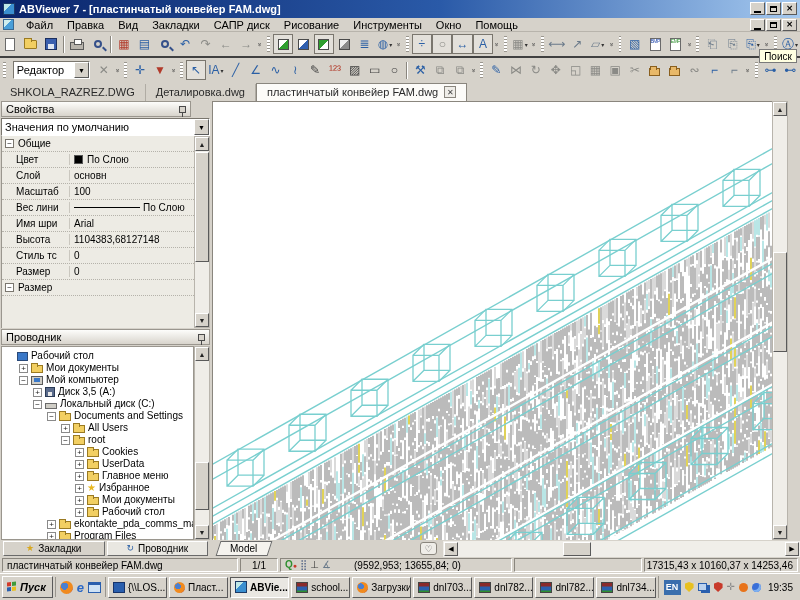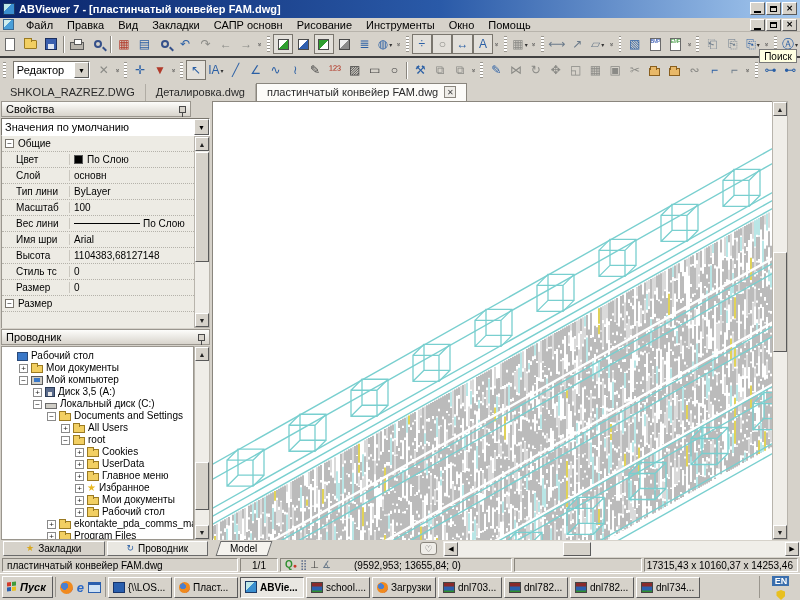--- a/index.html
+++ b/index.html
@@ -168,21 +168,21 @@
   #quick { display:flex; align-items:center; gap:4px; padding:0 4px; border-left:1px solid #9a968e; border-right:1px solid #9a968e; height:20px; margin-right:2px; }
   .ql-ff { width:13px; height:13px; border-radius:50%; background:radial-gradient(circle at 35% 40%,#4a7fd0 0 30%,#f08a1e 32% 70%,#c8501e 75%); }
   .ql-ie { color:#2a68c8; font-size:13px; font-weight:bold; font-style:italic; line-height:13px; }
   .ql-win { width:13px; height:11px; background:#cfe2f5; border:1px solid #2a5fae; border-top:3px solid #2a5fae; }
   .task { height:21px; display:flex; align-items:center; gap:3px; padding:0 4px; margin-right:2px;
     background:#d6d2ca; border:1px solid; border-color:#fff #5a5a5a #5a5a5a #fff; font-size:10px; overflow:hidden; white-space:nowrap; }
   .task.active { background:#e9e7e2; border-color:#5a5a5a #fff #fff #5a5a5a; font-weight:bold; }
   .tk-books { width:12px; height:11px; flex:none; background:linear-gradient(180deg,#8a2a2a 0 3px,#2a5fae 4px 7px,#2f8f2f 8px 11px); border:1px solid #444; }
   .tk-net { width:12px; height:11px; flex:none; background:#2a5fae; border:1px solid #16336a; }
   .tk-abv { width:12px; height:12px; flex:none; background:linear-gradient(135deg,#bfe8e8 40%,#3a8fd0 40%); border:1px solid #1c3a66; }
-  #tray { margin-left:auto; height:22px; display:flex; align-items:center; gap:4px; padding:0 3px 0 5px; border-left:1px solid #9a968e;flex-direction:column; }
+  #tray { margin-left:auto; height:22px; display:flex; align-items:center; gap:4px; padding:0 3px 0 5px; border-left:1px solid #9a968e; }
   #lang { width:17px; height:15px; background:#3a6ead; color:#fff; font-size:9px; font-weight:bold; display:flex; align-items:center; justify-content:center; }
   .tray-ico { flex:none; }
   .tr-shield { width:9px; height:10px; clip-path:polygon(50% 0,100% 18%,100% 58%,50% 100%,0 58%,0 18%); }
   .tr-y { background:#e8c020; } .tr-r { background:#c83a2a; }
   .tr-net { width:9px; height:8px; background:#bcd2ee; border:1px solid #2a5fae; box-shadow:3px 2px 0 #2a5fae; margin-right:3px; }
   .tr-cross { color:#8a8a8a; font-size:10px; line-height:1; }
   .tr-orange { width:9px; height:9px; border-radius:50%; background:#e8731a; }
   .tr-globe { width:9px; height:9px; border-radius:50%; background:#3a6fd8; box-shadow:inset -2px -2px 0 #7fb0f0; }
   #clock { font-size:10px; padding:0 4px 0 3px; }
 </style>
@@ -203,21 +203,21 @@
   </span>
 </div>
 
 <div id="menubar" class="ab">
   <span class="menu-appicon"></span>
   <span id="menu-items" style="display:flex;">
       <span class="menu-item">Файл</span>
       <span class="menu-item">Правка</span>
       <span class="menu-item">Вид</span>
       <span class="menu-item">Закладки</span>
-      <span class="menu-item">САПР основн</span>
+      <span class="menu-item">САПР диск</span>
       <span class="menu-item">Рисование</span>
       <span class="menu-item">Инструменты</span>
       <span class="menu-item">Окно</span>
       <span class="menu-item">Помощь</span>
     </span>
   <span class="wbtns" style="right:3px; top:1px; position:absolute;">
     <span class="wbtn wb-min" style="height:12px">
         <i></i>
       </span>
     <span class="wbtn wb-res" style="height:12px">
@@ -490,26 +490,20 @@
       <span class="plabel">Цвет</span>
       <span class="pvalue">
         <span class="swatch"></span>
         <span>По Слою</span>
       </span>
     </div>
     <div class="prow">
       <span class="plabel">Слой</span>
       <span class="pvalue">
         <span>основн</span>
-      </span>
-    </div>
-    <div class="prow">
-      <span class="plabel">Тип лини</span>
-      <span class="pvalue">
-        <span>ByLayer</span>
       </span>
     </div>
     <div class="prow">
       <span class="plabel">Масштаб</span>
       <span class="pvalue">
         <span>100</span>
       </span>
     </div>
     <div class="prow">
       <span class="plabel">Вес лини</span>

